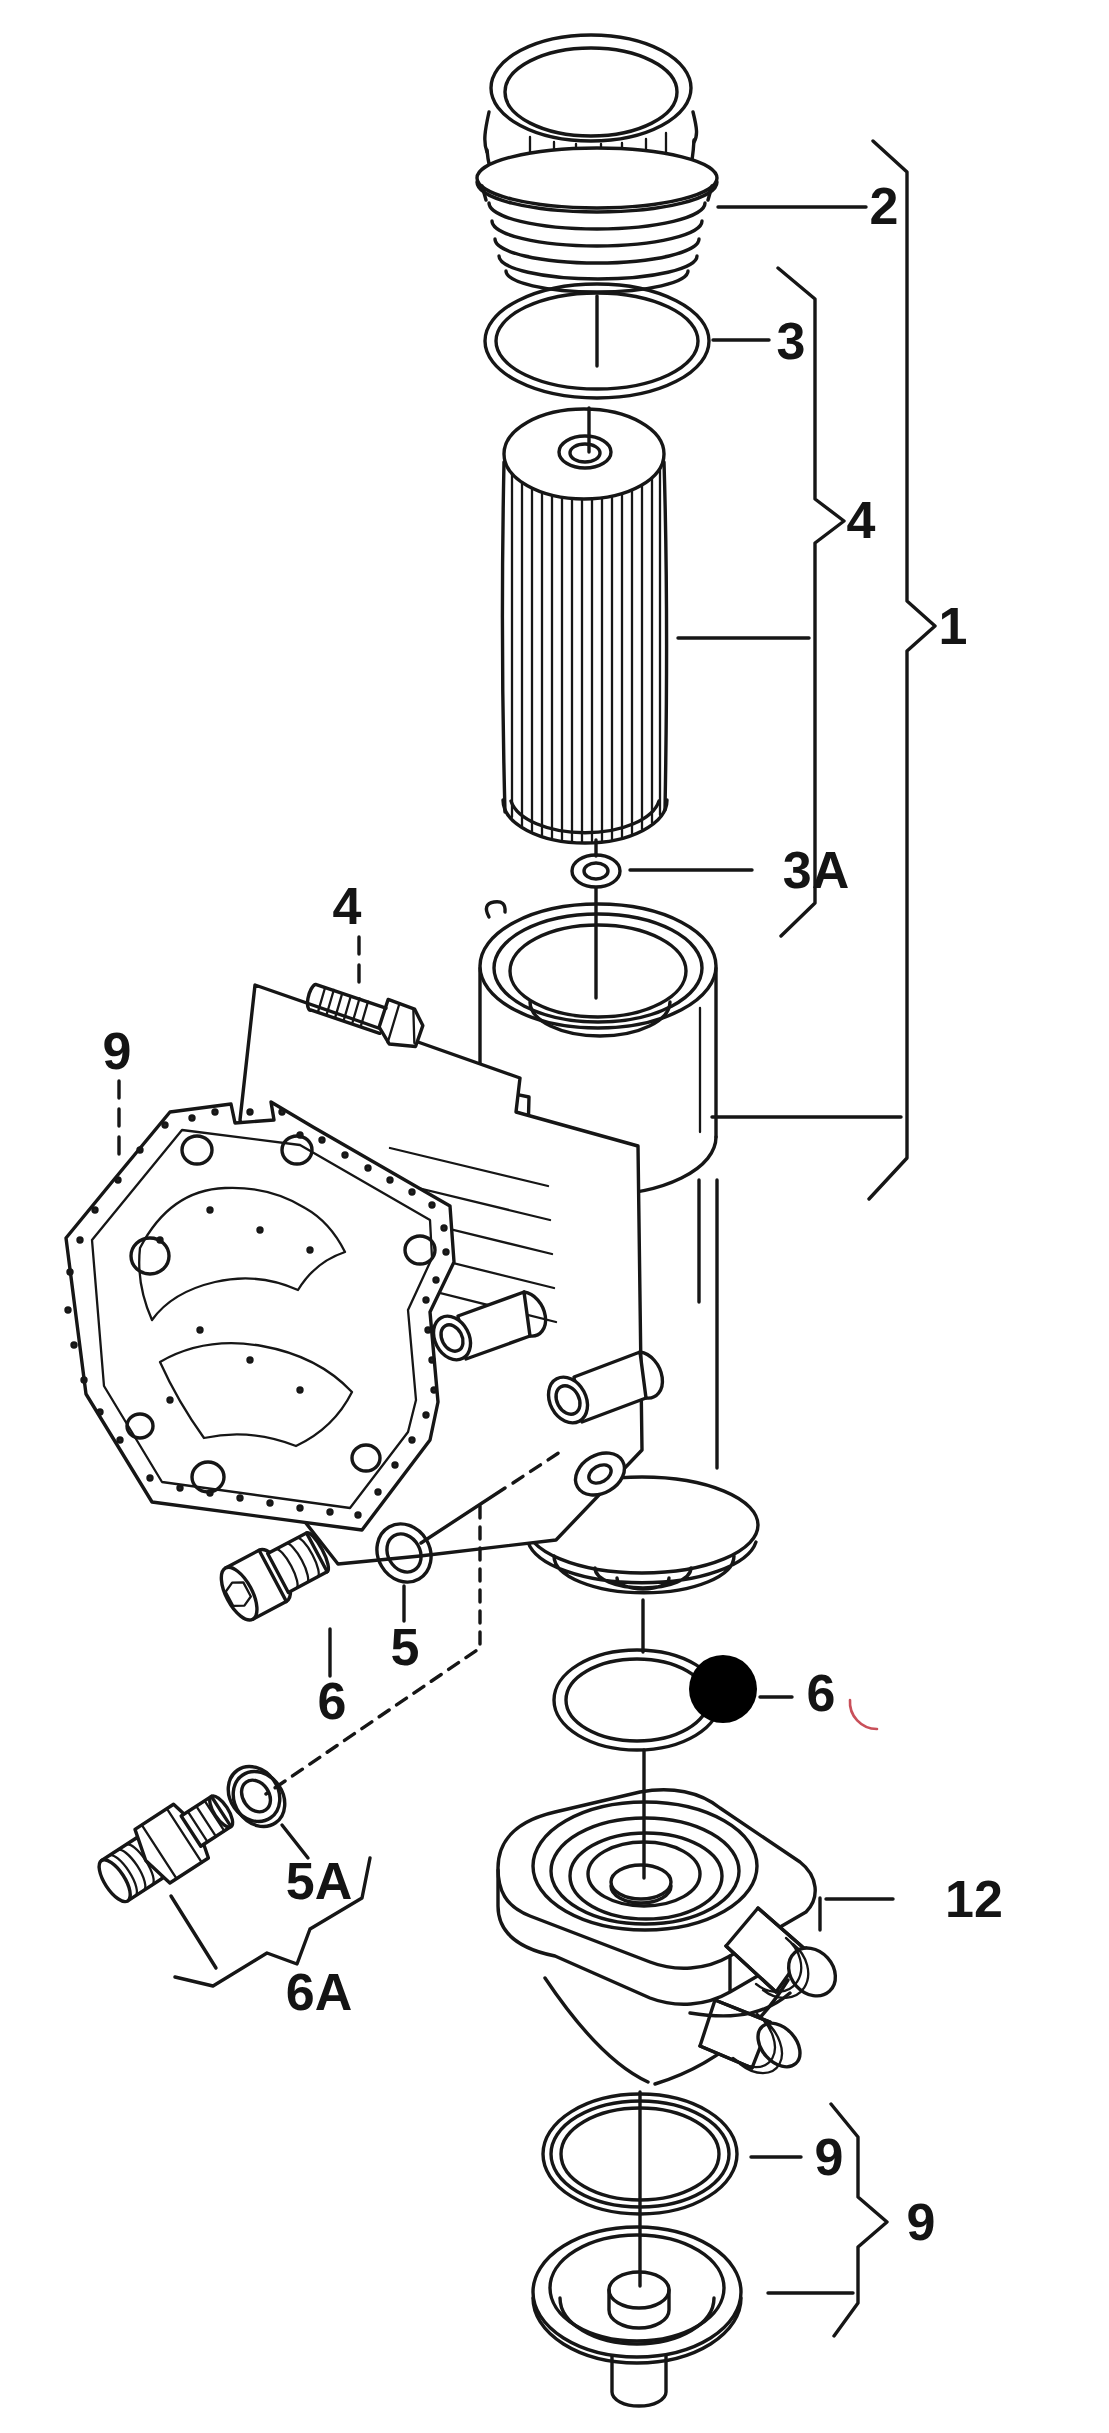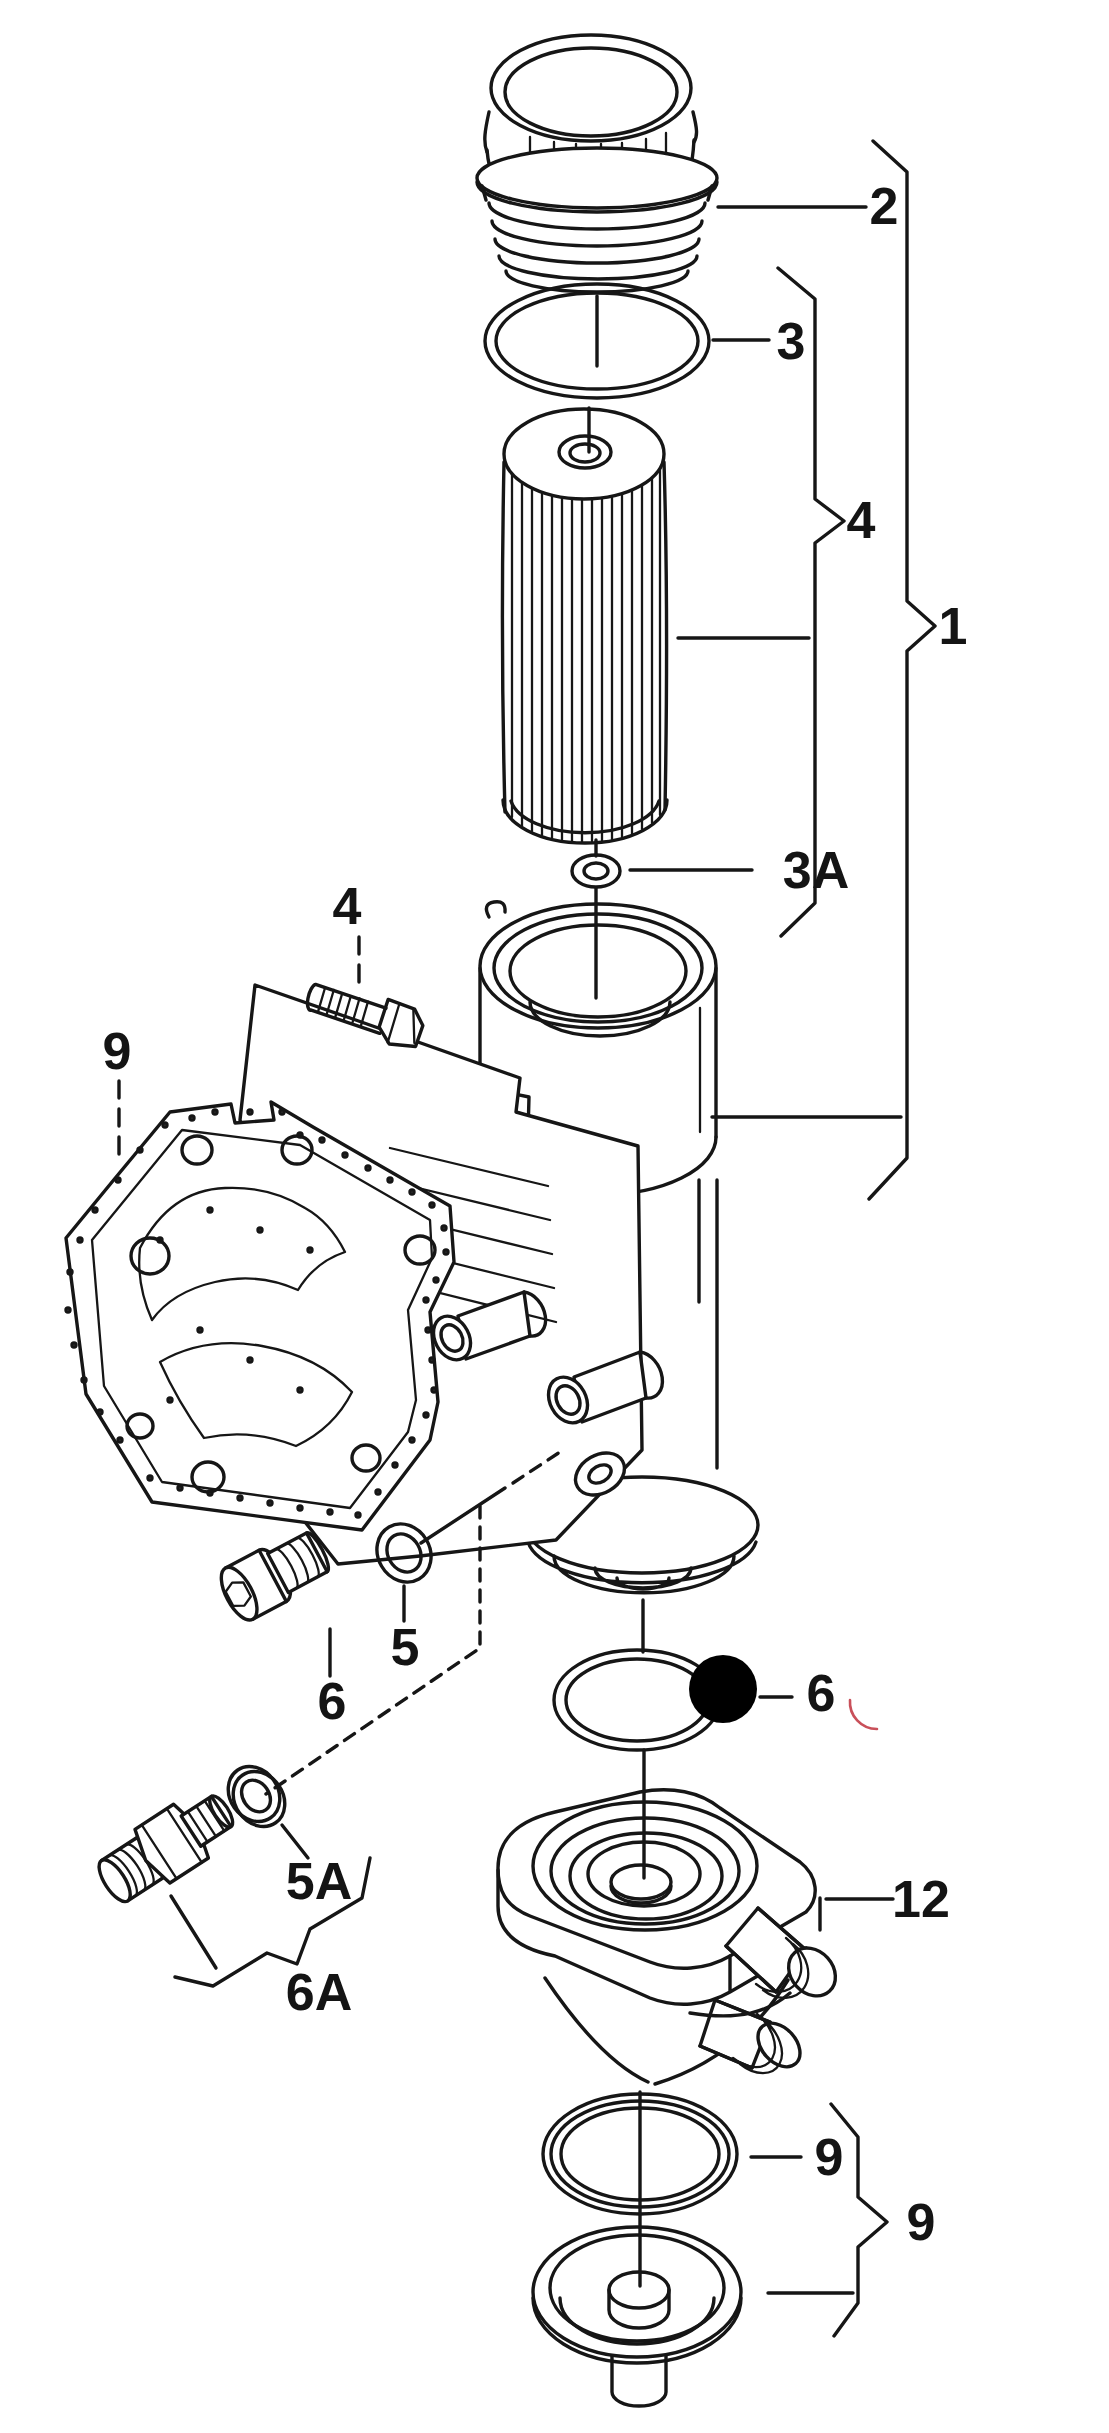--- a/index.html
+++ b/index.html
@@ -304,16 +304,16 @@
   <div class="callout" style="left:791px;top:341px">3</div>
   <div class="callout" style="left:816px;top:870px">3A</div>
   <div class="callout" style="left:861px;top:520px">4</div>
   <div class="callout" style="left:405px;top:1647px">5</div>
   <div class="callout" style="left:319px;top:1881px">5A</div>
   <div class="callout" style="left:332px;top:1701px">6</div>
   <div class="callout" style="left:319px;top:1992px">6A</div>
   <div class="callout" style="left:117px;top:1051px">9</div>
   <div class="callout" style="left:347px;top:906px">4</div>
   <div class="callout" style="left:821px;top:1693px">6</div>
-  <div class="callout" style="left:921px;top:1899px">12</div>
+  <div class="callout" style="left:974px;top:1899px">12</div>
   <div class="callout" style="left:829px;top:2157px">9</div>
   <div class="callout" style="left:921px;top:2222px">9</div>
 </div>
 
 </body></html>

